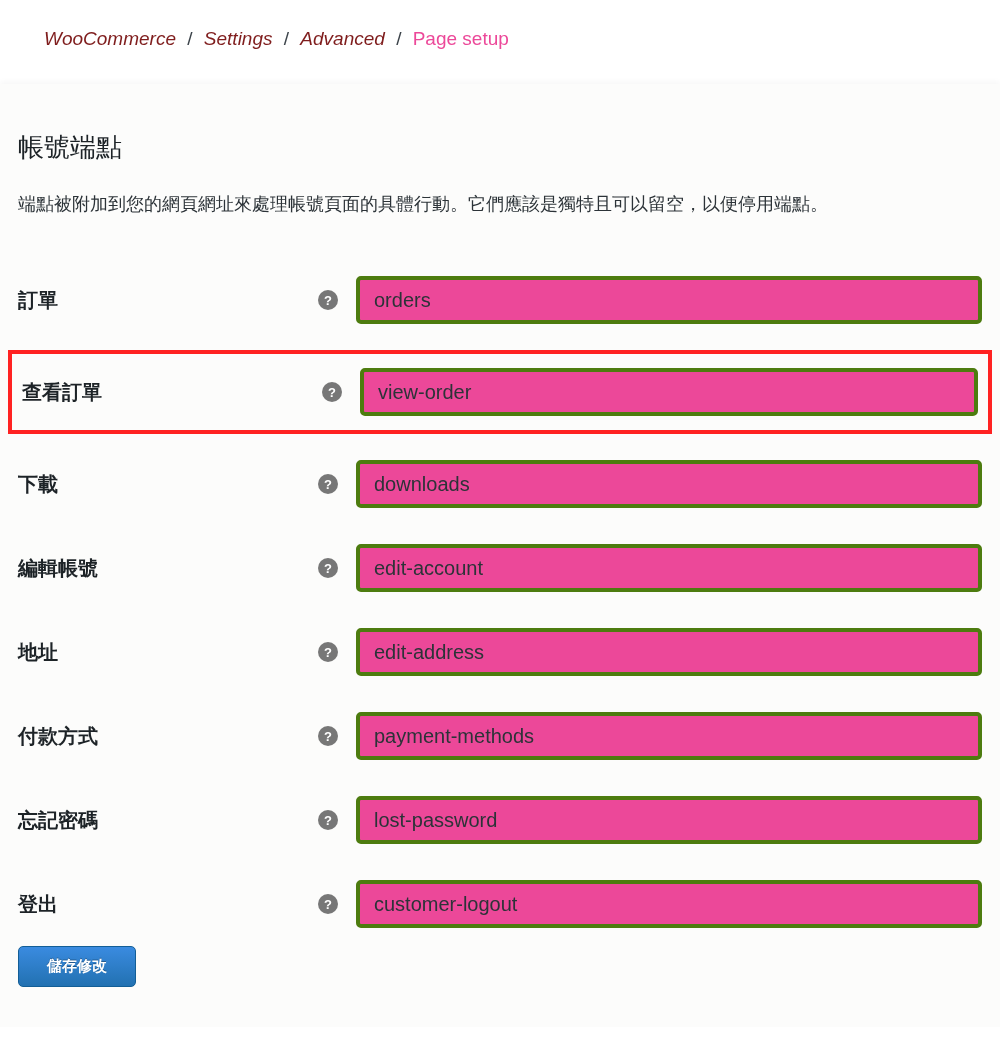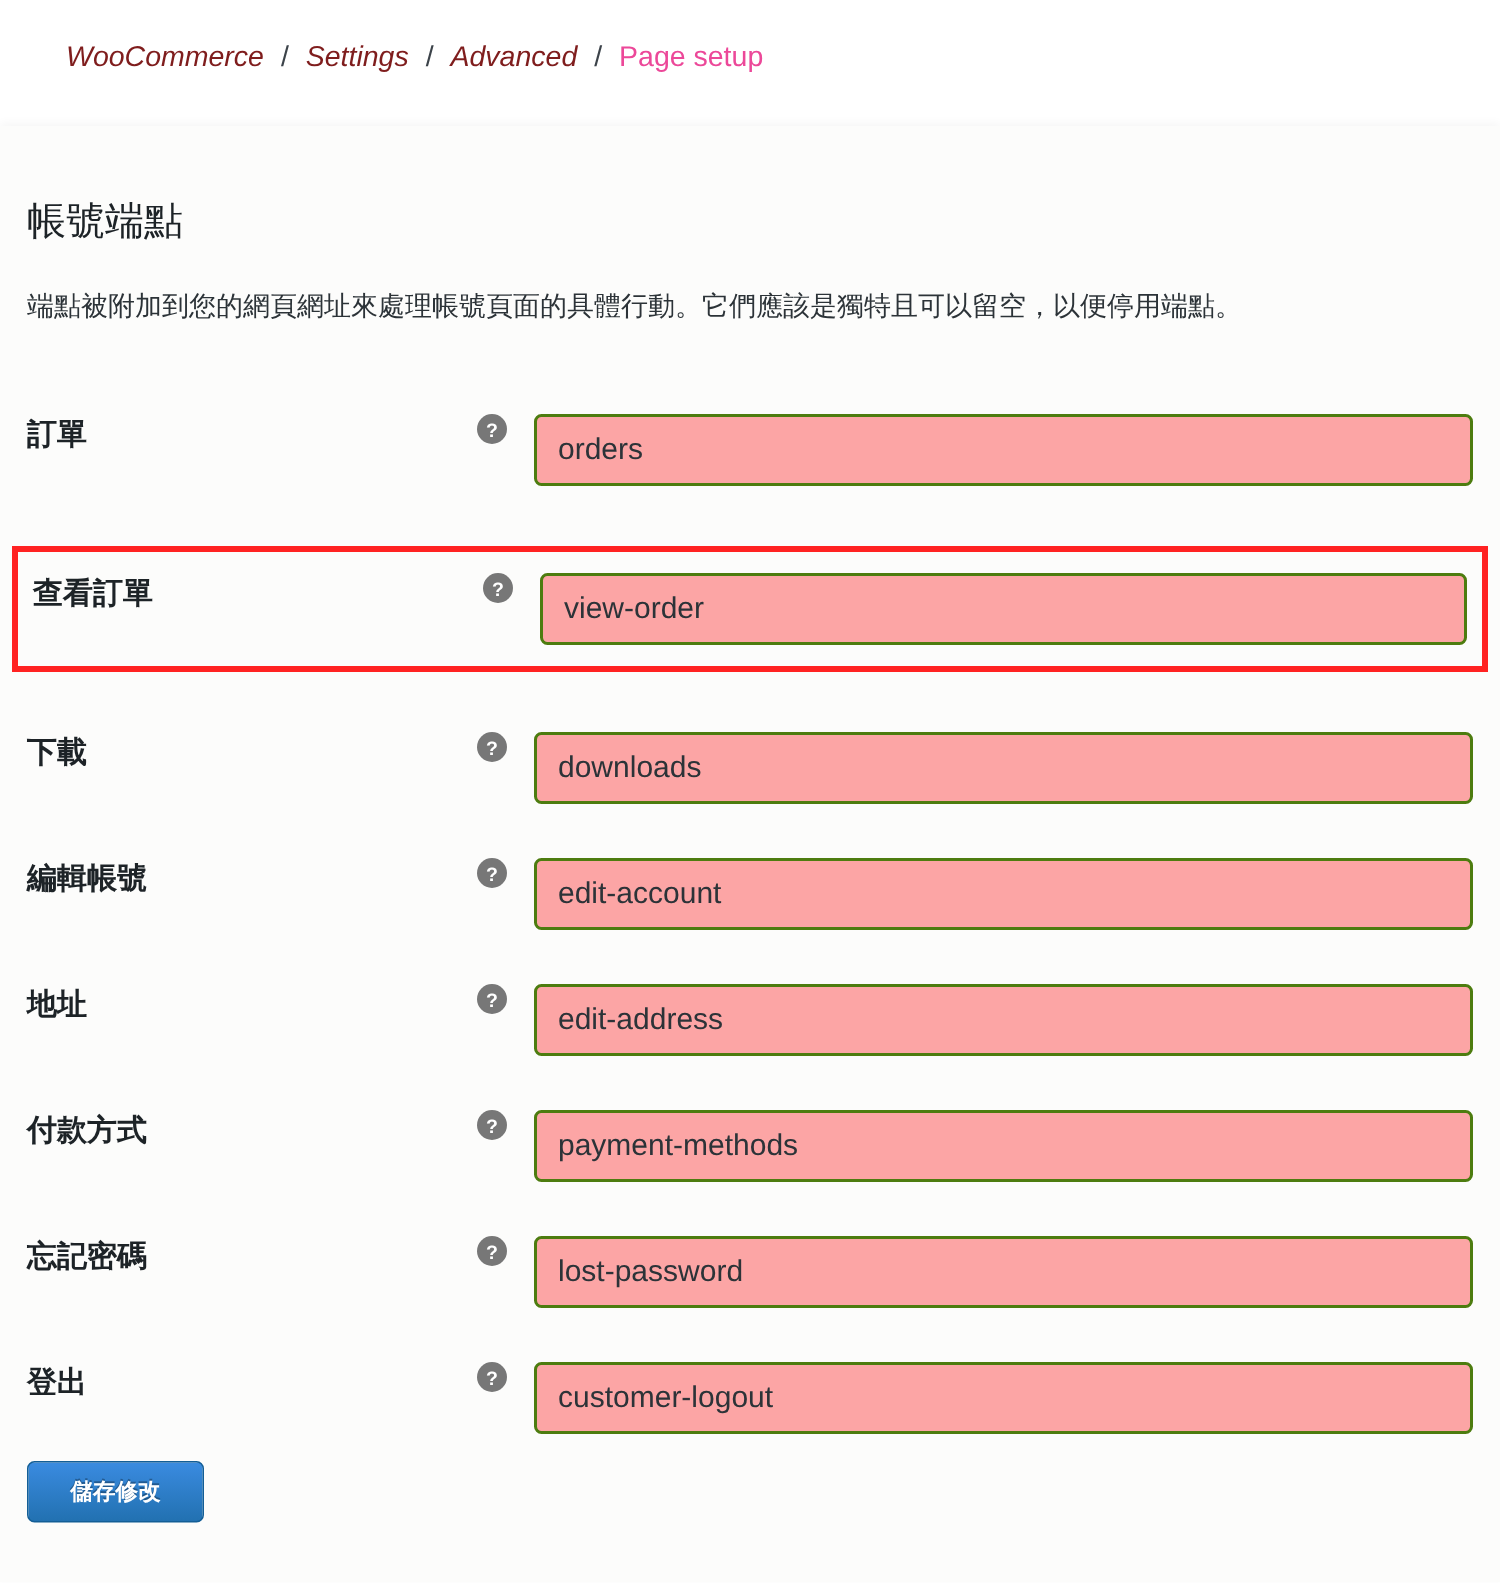--- a/index.html
+++ b/index.html
@@ -38,27 +38,28 @@
     margin-bottom: 26px;
   }
   .section-desc {
     font-size: 18px;
     line-height: 1.5;
     margin-bottom: 40px;
     color: #2c3338;
   }
   .form-row {
     display: flex;
+    align-items: center;
     padding: 18px 0;
     position: relative;
   }
   .form-row.highlighted {
     border: 4px solid #f22;
     padding: 14px 0;
-    margin: 22px -10px;
+    margin: 8px -10px;
     padding-left: 10px;
     padding-right: 10px;
   }
   .row-label {
     width: 300px;
     font-size: 20px;
     font-weight: 700;
     flex-shrink: 0;
   }
   .help-icon {
@@ -72,26 +73,26 @@
     display: inline-flex;
     align-items: center;
     justify-content: center;
     margin-right: 18px;
     flex-shrink: 0;
     cursor: help;
   }
   .text-input {
     flex: 1;
     height: 48px;
-    border: 2px solid #4d7c0f;
+    border: 4px solid #4d7c0f;
     border-radius: 5px;
     padding: 0 14px;
     font-size: 20px;
     color: #2c3338;
-    background: #fca5a5;
+    background: #ec4899;
   }
   .save-btn {
     background: linear-gradient(#3a8be0, #2271b1);
     color: #fff;
     border: 1px solid #135e96;
     border-radius: 5px;
     padding: 10px 28px;
     font-size: 15px;
     font-weight: 700;
     cursor: pointer;

